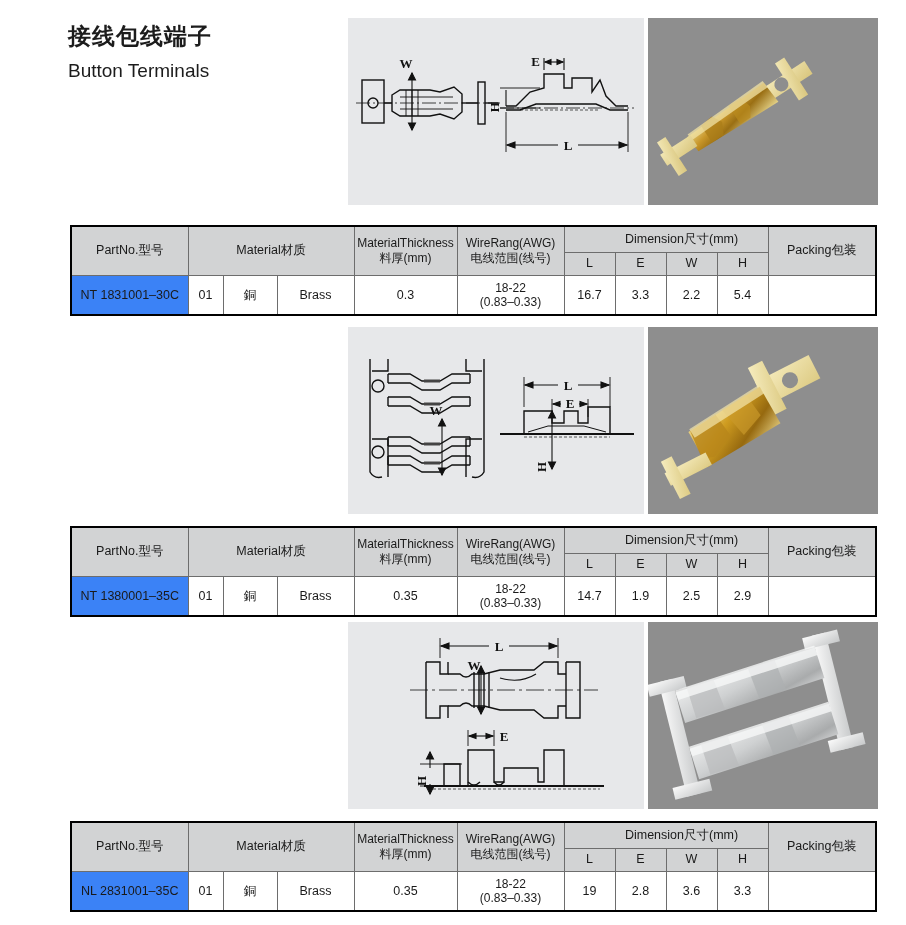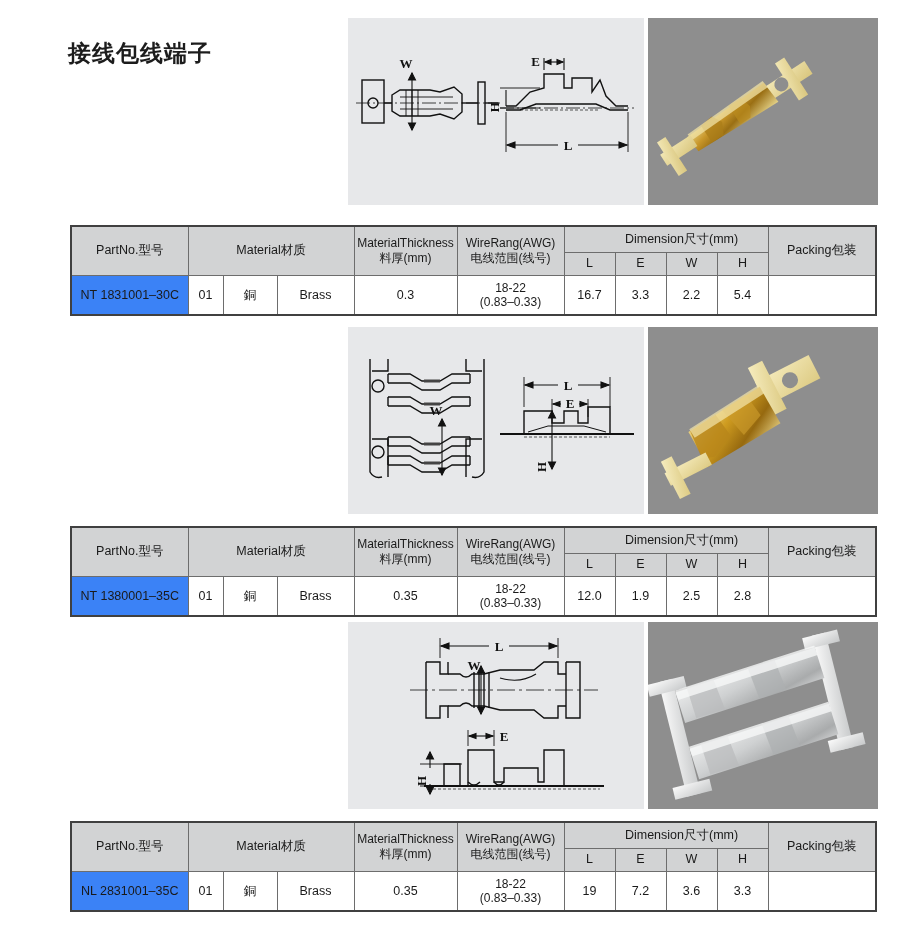--- a/index.html
+++ b/index.html
@@ -13,21 +13,21 @@
     position: relative;
     font-family: "Liberation Sans", "DejaVu Sans", sans-serif;
     color: #1a1a1a;
     overflow: hidden;
   }
 
   
   .title-block {
     position: absolute;
     left: 68px;
-    top: 39px;
+    top: 22px;
     width: 270px;
   }
   .title-cn {
     font-size: 23px;
     font-weight: 700;
     letter-spacing: 1px;
     color: #1c1c1c;
     line-height: 1.3;
     white-space: nowrap;
   }
@@ -96,39 +96,40 @@
     padding-left: 31px;
   }
   .spec-table tbody td {
     background: #ffffff;
     height: 38px;
     line-height: 1.2;
   }
   .spec-table tbody td.partno {
     background: #3b82f6;
   }
-  .spec-table { border: 2px solid #404040; }
+  .spec-table { border: 2px solid #000000; }
   .spec-table thead tr:first-child th { border-top: none; }
   .two-line { display: block; }
   .sm { font-size: 12px; }
   .leftal { text-align: left; padding-left: 9px; }
 
   
   .dimlabel {
     font-family: "Liberation Serif", "DejaVu Serif", serif;
     font-weight: 700;
     font-size: 13px;
     fill: #111;
   }
 </style>
 </head>
 <body>
 
 <div class="title-block">
   <div class="title-cn">接线包线端子</div>
+  <div class="title-en">Button Terminals</div>
 </div>
 
 <div class="section" style="top:18px;">
   <div class="media-row">
 
     <div class="drawing-panel">
       <svg width="296" height="187" viewBox="0 0 296 187">
 
         <g stroke="#111" fill="none" stroke-width="1.4">
           <rect x="14" y="62" width="22" height="43"></rect>
@@ -445,24 +446,24 @@
       <tr>
         <td class="partno">NT 1380001–35C</td>
         <td>01</td>
         <td>銅</td>
         <td>Brass</td>
         <td>0.35</td>
         <td class="sm">
           <span class="two-line">18-22</span>
           <span class="two-line">(0.83–0.33)</span>
         </td>
-        <td>12.0</td>
+        <td>14.7</td>
         <td>1.9</td>
         <td>2.5</td>
-        <td>2.8</td>
+        <td>2.9</td>
         <td></td>
       </tr>
     </tbody>
   </table>
 </div>
 
 <div class="section" style="top:622px;">
   <div class="media-row">
 
     <div class="drawing-panel">
@@ -616,20 +617,20 @@
         <td class="partno">NL 2831001–35C</td>
         <td>01</td>
         <td>銅</td>
         <td class="leftal">Brass</td>
         <td>0.35</td>
         <td class="sm">
           <span class="two-line">18-22</span>
           <span class="two-line">(0.83–0.33)</span>
         </td>
         <td>19</td>
-        <td>7.2</td>
+        <td>2.8</td>
         <td>3.6</td>
         <td>3.3</td>
         <td></td>
       </tr>
     </tbody>
   </table>
 </div>
 
 </body></html>

